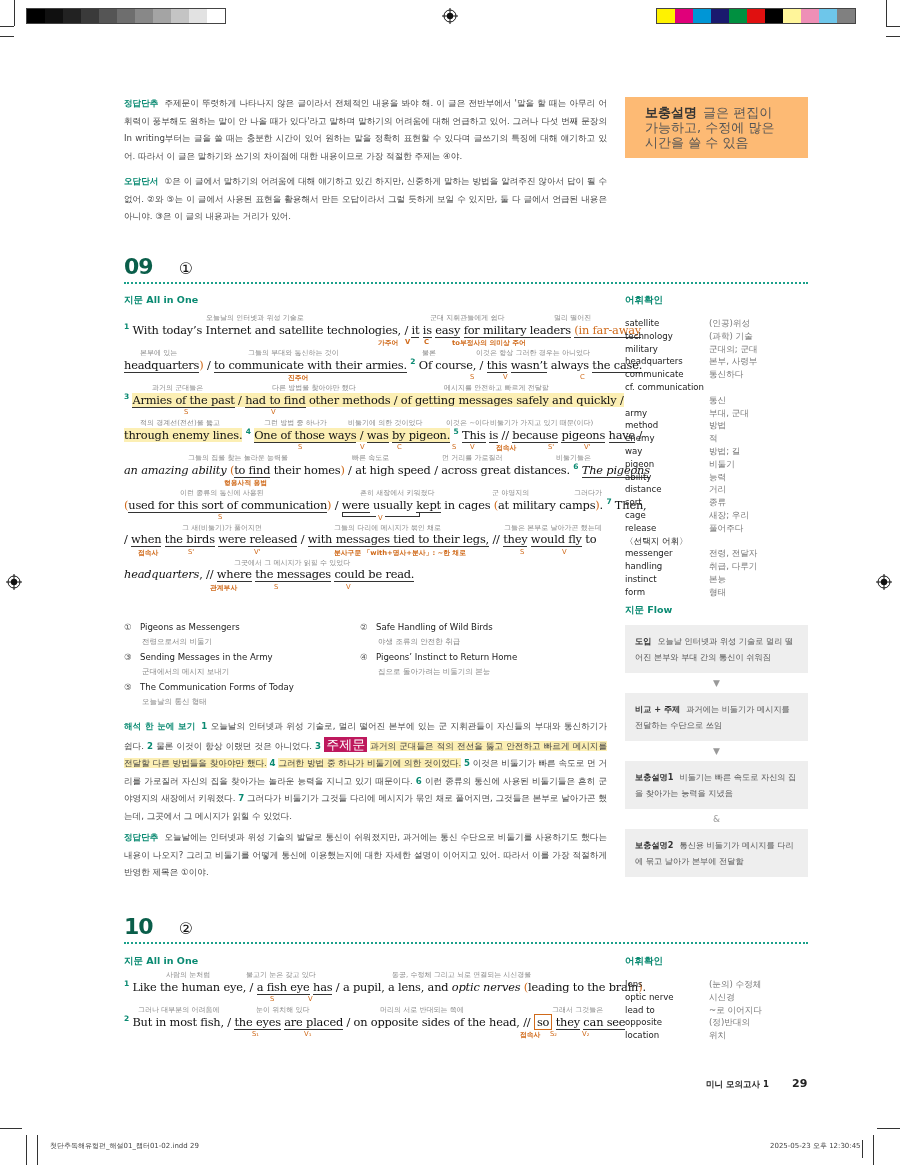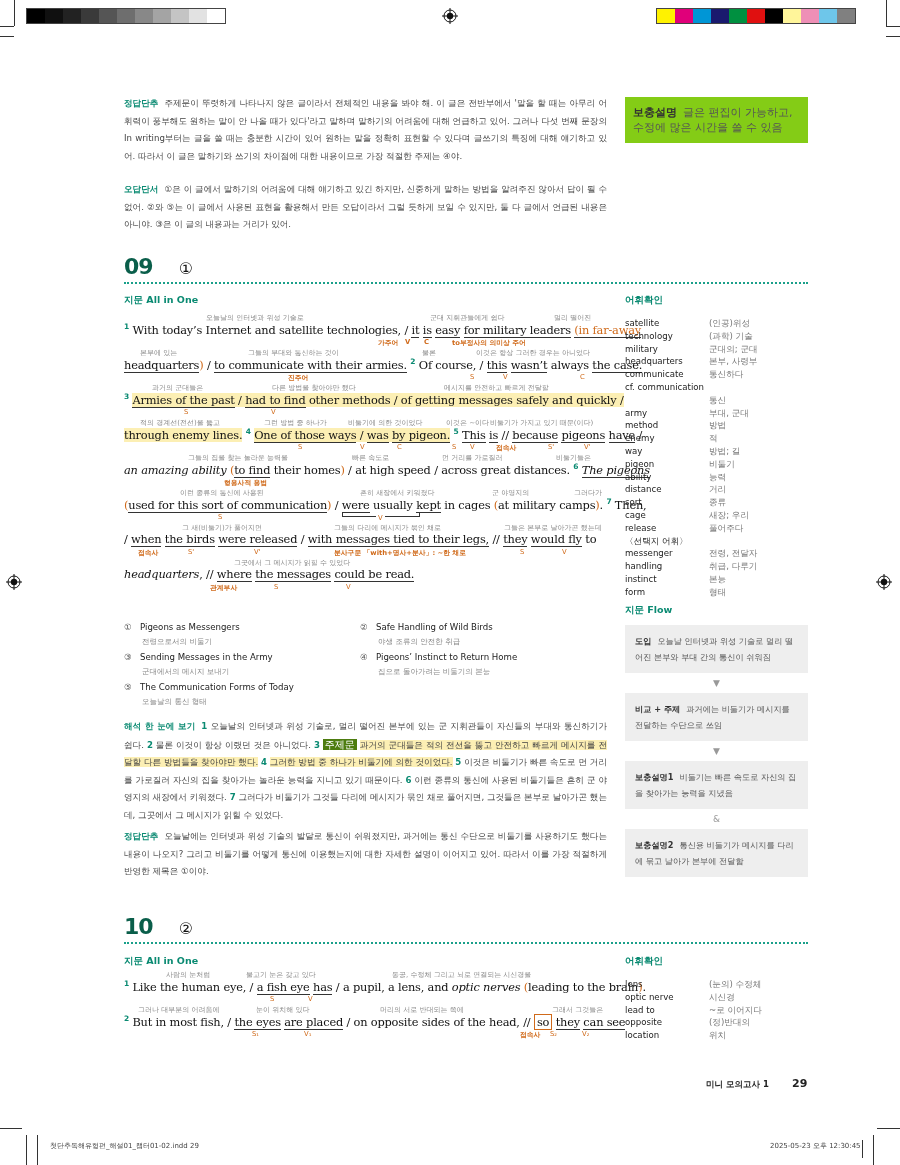--- a/index.html
+++ b/index.html
@@ -10,21 +10,21 @@
   .colorbar { position: absolute; top: 8px; height: 16px; display: flex; border: 1px solid #444; }
   .colorbar span { display: block; width: 18px; height: 100%; }
   .reg { position: absolute; width: 16px; height: 16px; }
   .crop { position: absolute; background: #333; }
 
   .left { position: absolute; left: 124px; width: 483px; }
   .right { position: absolute; left: 625px; width: 183px; }
 
   .k { font-size: 8.6px; line-height: 17.5px; color: #444; text-align: justify; }
   .lbl { color: #0a8a72; font-weight: bold; margin-right: 6px; }
-  .sidebox { background: #84cc16; padding: 8px 8px; font-size: 11px; line-height: 15px; color: #555; }
+  .sidebox { background: #fdba74; padding: 8px 20px; font-size: 13px; line-height: 15px; color: #555; }
   .sidebox b { color: #333; margin-right: 6px; }
 
   .qhead { display: flex; align-items: baseline; gap: 26px; }
   .qnum { font-family: "DejaVu Sans", sans-serif; font-weight: 900; font-size: 22px; color: #0a5e4a; letter-spacing: -1px; }
   .qans { font-size: 16px; color: #111; }
   .dots { position: absolute; left: 124px; width: 684px; height: 0; border-top: 2px dotted #1aa08a; }
 
   .sub { color: #0a8a72; font-weight: bold; font-size: 9.5px; }
 
   .line { position: relative; height: 35px; }
@@ -45,21 +45,21 @@
   .vocab-title { color: #0a8a72; font-weight: bold; font-size: 9.5px; margin-bottom: 10px; }
   .vrow { display: flex; font-size: 8.6px; line-height: 12.8px; }
   .vrow .w { width: 84px; color: #222; }
   .vrow .m { color: #777; }
   .vsec { font-size: 8.6px; color: #222; line-height: 12.8px; }
 
   .flowbox { background: #eeeeee; padding: 8px 10px; font-size: 8.2px; line-height: 16px; color: #555; }
   .flowbox b { color: #333; margin-right: 6px; }
   .arrow { text-align: center; color: #999; font-size: 9px; height: 20px; line-height: 20px; }
 
-  .tag { background: #4d7c0f; color: #fff; font-size: 10px; padding: 0 2px; }
+  .tag { background: #be185d; color: #fff; font-size: 13px; padding: 0 2px; }
   .khl { background: #fcefb4; }
   .num { color: #0a8a72; font-weight: bold; }
 
   .footer-title { position: absolute; left: 706px; top: 1079px; font-size: 8.5px; font-weight: bold; color: #222; }
   .footer-page { position: absolute; left: 792px; top: 1077px; font-size: 11px; font-weight: bold; color: #222; }
   .slug-l { position: absolute; left: 50px; top: 1141px; font-size: 7px; color: #444; }
   .slug-r { position: absolute; left: 770px; top: 1141px; font-size: 7px; color: #444; }
 </style>
 </head>
 <body>
@@ -116,21 +116,21 @@
 <div class="crop" style="left:886px;top:36px;width:14px;height:1px;"></div>
 <div class="crop" style="left:0;top:1128px;width:22px;height:1px;"></div>
 <div class="crop" style="left:26px;top:1135px;width:1px;height:30px;"></div>
 <div class="crop" style="left:37px;top:1135px;width:1px;height:30px;"></div>
 <div class="crop" style="left:877px;top:1128px;width:23px;height:1px;"></div>
 <div class="crop" style="left:873px;top:1135px;width:1px;height:30px;"></div>
 <div class="crop" style="left:862px;top:1140px;width:1px;height:18px;"></div>
 
 <div class="left" style="top:95px;">
   <p class="k"><span class="lbl">정답단추</span><span>주제문이 뚜렷하게 나타나지 않은 글이라서 전체적인 내용을 봐야 해. 이 글은 전반부에서 '말을 할 때는 아무리 어휘력이 풍부해도 원하는 말이 안 나올 때가 있다'라고 말하며 말하기의 어려움에 대해 언급하고 있어. 그러나 다섯 번째 문장의 In writing부터는 글을 쓸 때는 충분한 시간이 있어 원하는 말을 정확히 표현할 수 있다며 글쓰기의 특징에 대해 얘기하고 있어. 따라서 이 글은 말하기와 쓰기의 차이점에 대한 내용이므로 가장 적절한 주제는 ④야.</span></p>
-  <p class="k" style="margin-top:16px;"><span class="lbl">오답단서</span><span>①은 이 글에서 말하기의 어려움에 대해 얘기하고 있긴 하지만, 신중하게 말하는 방법을 알려주진 않아서 답이 될 수 없어. ②와 ⑤는 이 글에서 사용된 표현을 활용해서 만든 오답이라서 그럴 듯하게 보일 수 있지만, 둘 다 글에서 언급된 내용은 아니야. ③은 이 글의 내용과는 거리가 있어.</span></p>
+  <p class="k" style="margin-top:8px;"><span class="lbl">오답단서</span><span>①은 이 글에서 말하기의 어려움에 대해 얘기하고 있긴 하지만, 신중하게 말하는 방법을 알려주진 않아서 답이 될 수 없어. ②와 ⑤는 이 글에서 사용된 표현을 활용해서 만든 오답이라서 그럴 듯하게 보일 수 있지만, 둘 다 글에서 언급된 내용은 아니야. ③은 이 글의 내용과는 거리가 있어.</span></p>
 </div>
 <div class="right" style="top:97px;">
   <div class="sidebox"><b>보충설명</b><span>글은 편집이 가능하고, 수정에 많은 시간을 쓸 수 있음</span></div>
 </div>
 
 <div class="left" style="top:254px;">
   <div class="qhead">
     <span class="qnum">09</span>
     <span class="qans">①</span>
   </div>

